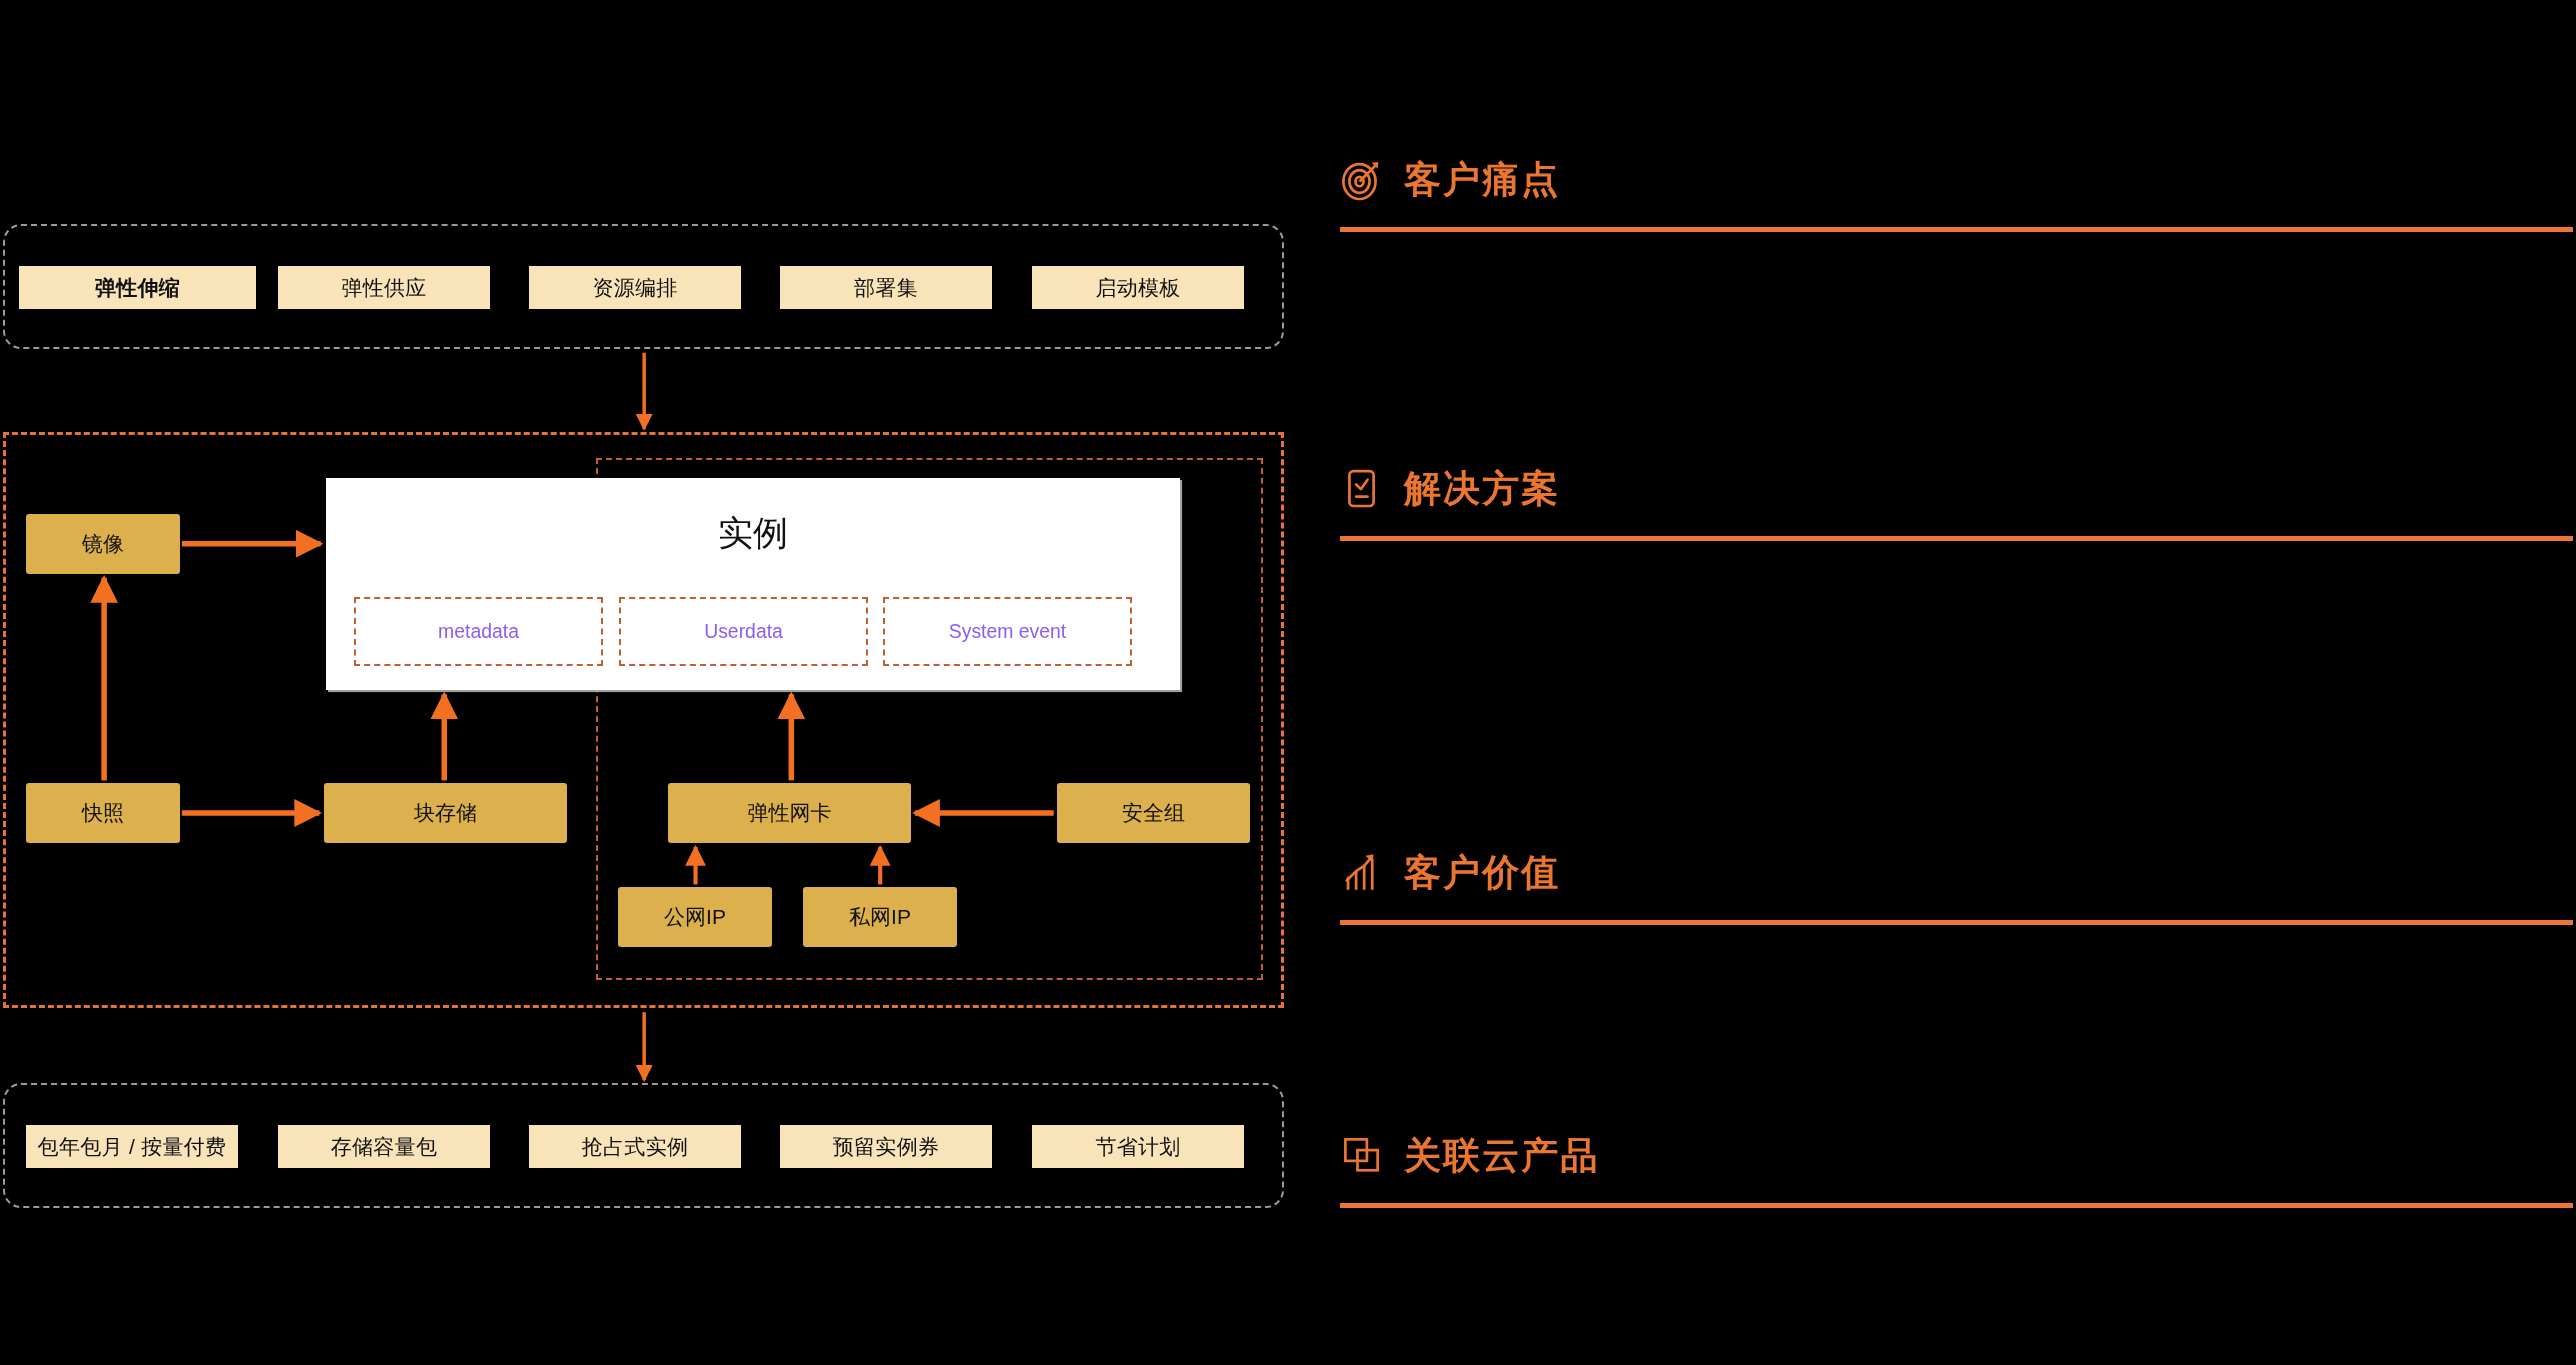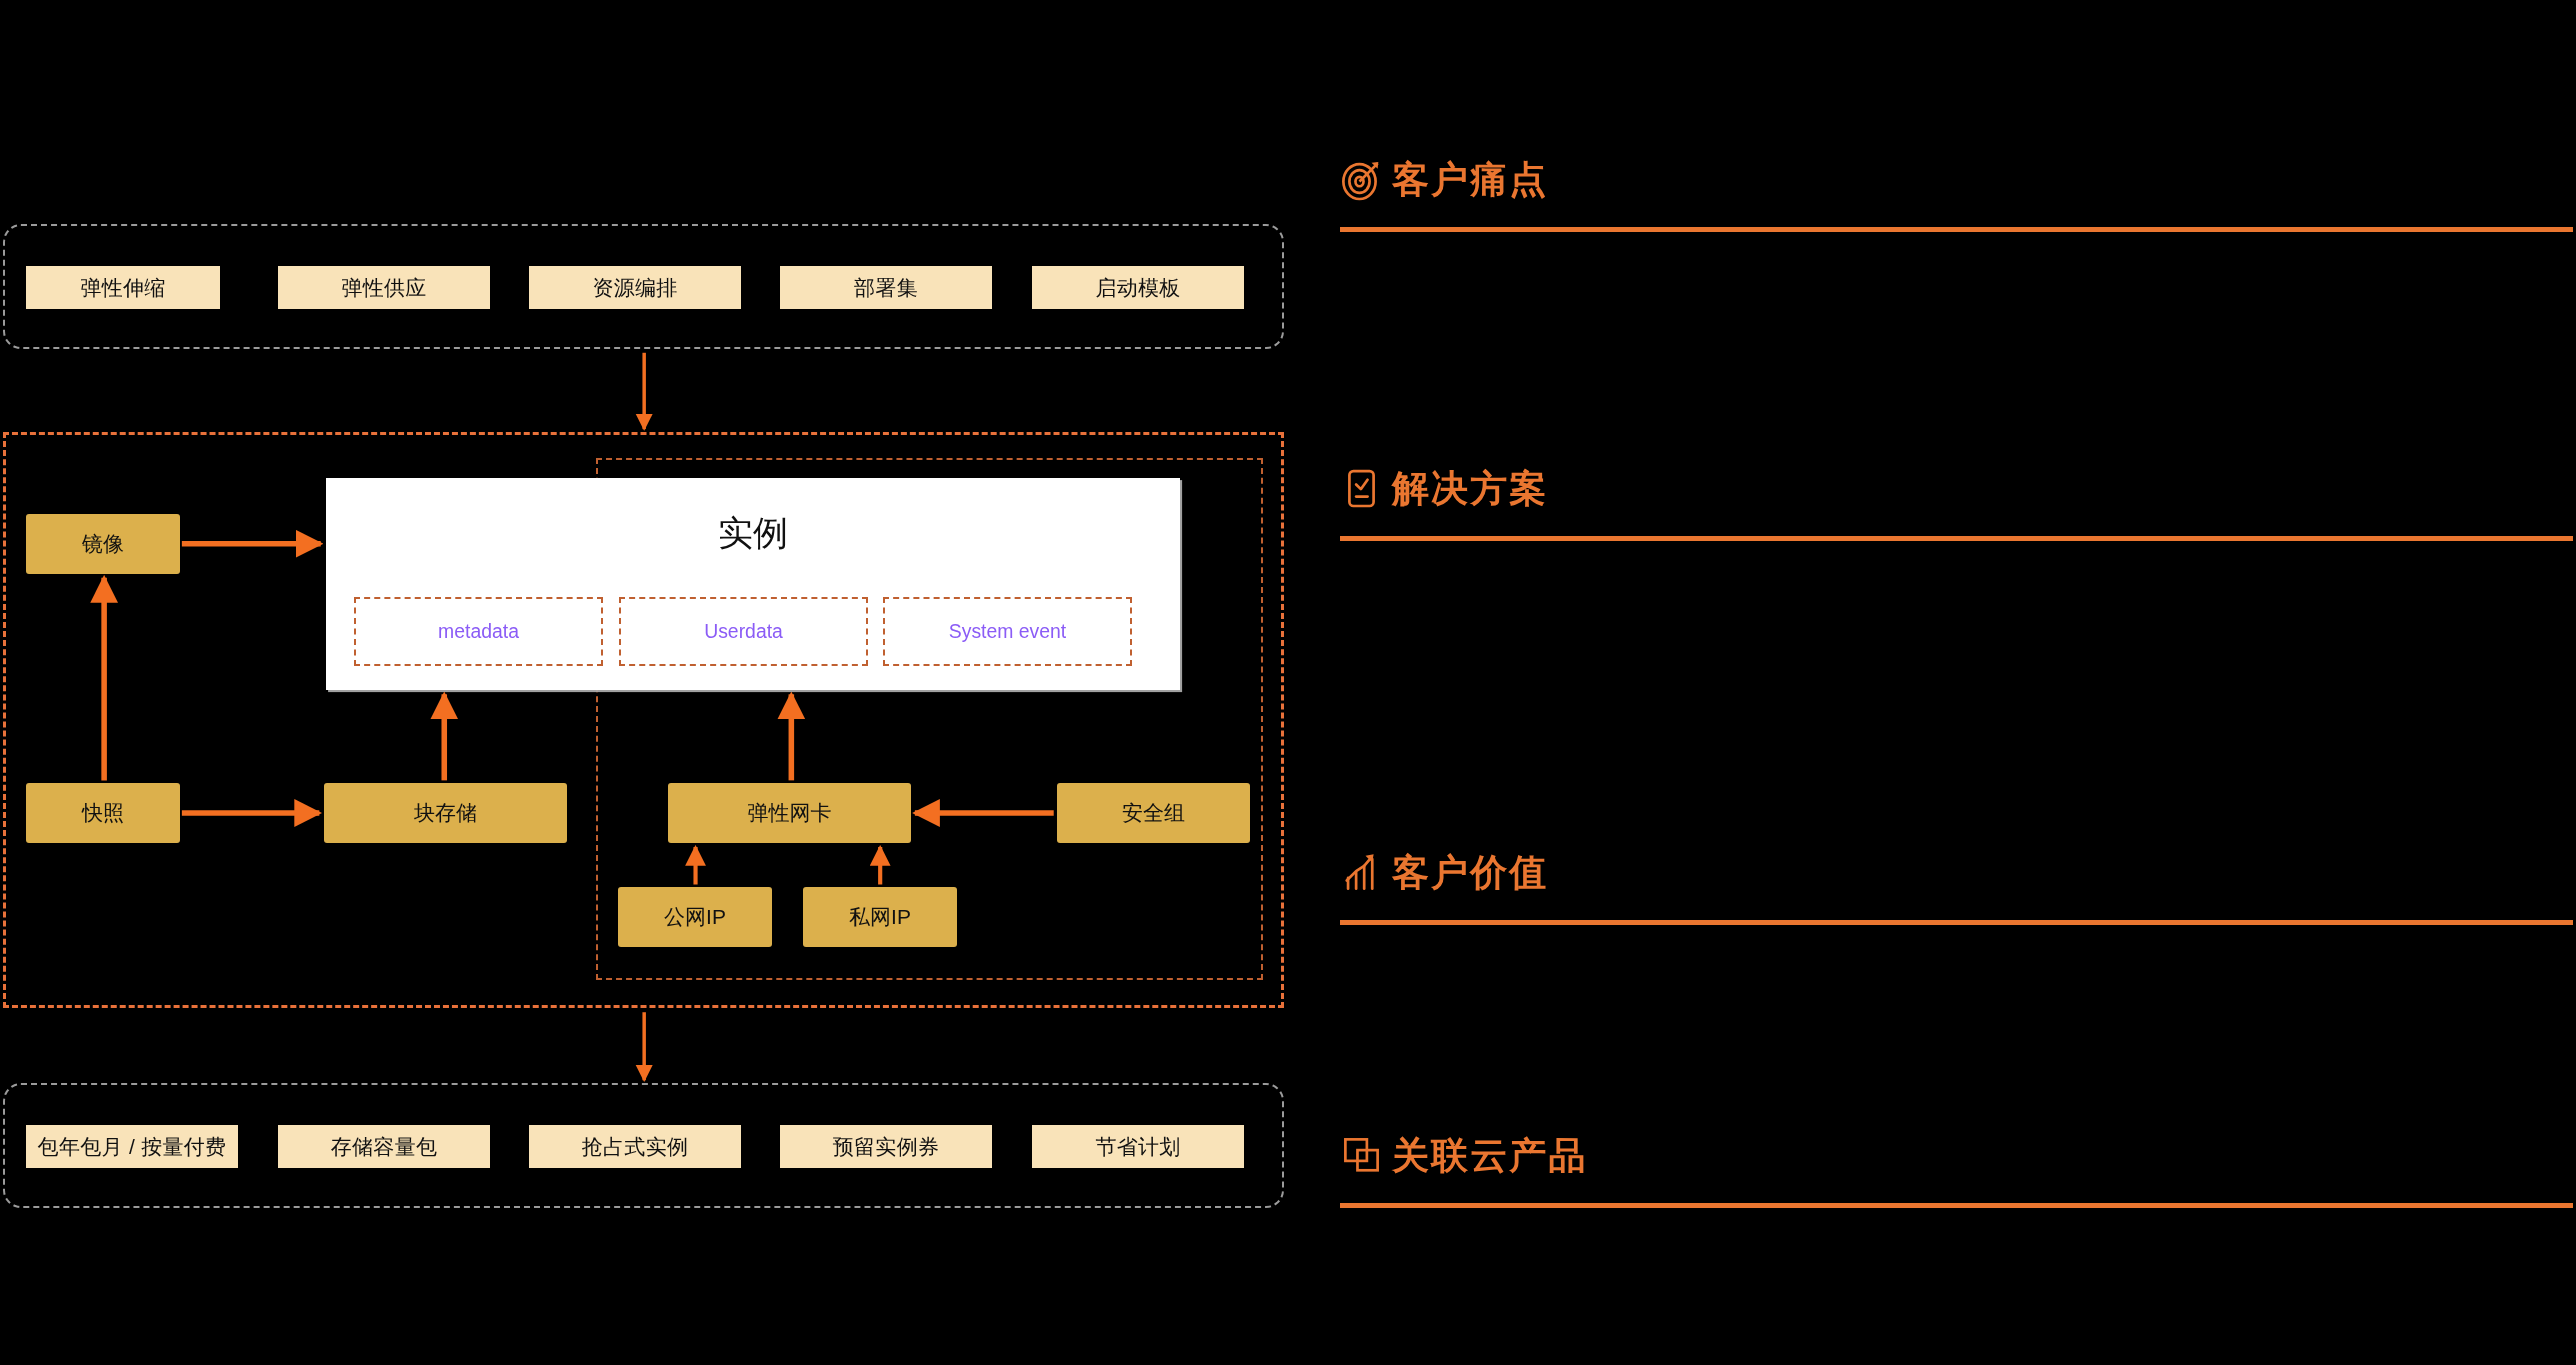--- a/index.html
+++ b/index.html
@@ -106,21 +106,21 @@
   
   #info-panel {
     position: absolute;
     left: 1340px; top: 0;
     width: 1236px; height: 1365px;
   }
   .section { position: absolute; left: 0; width: 1233px; }
   .section-head {
     display: flex;
     align-items: center;
-    gap: 9px;
+    gap: 21px;
     height: 60px;
   }
   .section-icon { width: 43px; height: 43px; flex: 0 0 43px; display:block; }
   .section-title {
     font-size: 37px;
     font-weight: bold;
     color: #ea7630;
     letter-spacing: 2.1px;
     line-height: 1;
     white-space: nowrap;
@@ -132,21 +132,21 @@
     background: #ea7630;
   }
 </style>
 </head>
 <body>
 
 <div id="diagram-panel">
 
   <div class="group-box" style="left:2.8px; top:224px; width:1281px; height:125px;"></div>
 
-  <div class="chip" style="left:26px; top:266px; width:194px; height:43px;">
+  <div class="chip" style="left:19px; top:266px; width:237px; height:43px;font-weight:bold;">
     <span>弹性伸缩</span>
   </div>
   <div class="chip" style="left:278px; top:266px; width:212px; height:43px;">
     <span>弹性供应</span>
   </div>
   <div class="chip" style="left:529px; top:266px; width:212px; height:43px;">
     <span>资源编排</span>
   </div>
   <div class="chip" style="left:780px; top:266px; width:212px; height:43px;">
     <span>部署集</span>

